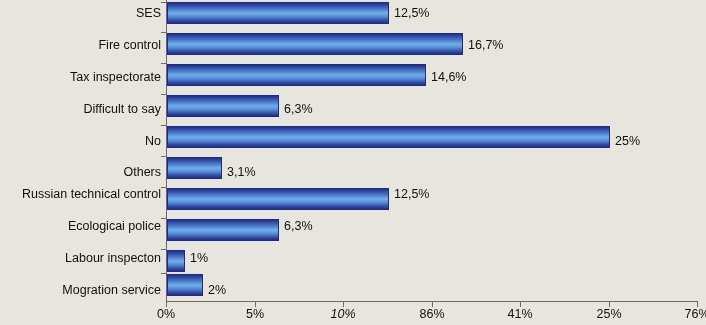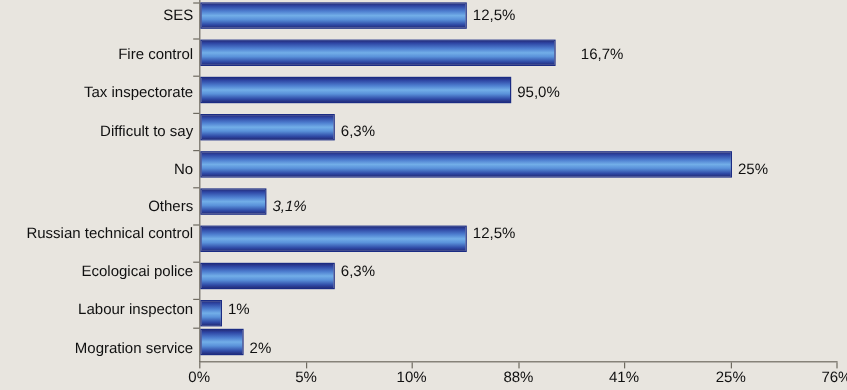--- a/index.html
+++ b/index.html
@@ -117,43 +117,43 @@
     <div class="tick-x" style="left:0px;"></div>
     <div class="tick-x" style="left:89px;"></div>
     <div class="tick-x" style="left:177px;"></div>
     <div class="tick-x" style="left:266px;"></div>
     <div class="tick-x" style="left:354px;"></div>
     <div class="tick-x" style="left:443px;"></div>
     <div class="tick-x" style="left:531px;"></div>
 
     <div class="tick-x-label" style="left:0px;">0%</div>
     <div class="tick-x-label" style="left:89px;">5%</div>
-    <div class="tick-x-label" style="left:177px;">10%</div>
-    <div class="tick-x-label" style="left:266px;">88%</div>
+    <div class="tick-x-label" style="left:177px;font-style:italic;">10%</div>
+    <div class="tick-x-label" style="left:266px;">86%</div>
     <div class="tick-x-label" style="left:354px;">41%</div>
     <div class="tick-x-label" style="left:443px;">25%</div>
     <div class="tick-x-label" style="left:531px;">76%</div>
 
     <div class="bar" style="left:1px;top:2px;width:222px;"></div>
     <div class="bar-value" style="left:228px;top:7px;">12,5%</div>
 
     <div class="bar" style="left:1px;top:33px;width:296px;"></div>
-    <div class="bar-value" style="left:302px;top:39px;margin-left:16px;">16,7%</div>
+    <div class="bar-value" style="left:302px;top:39px;">16,7%</div>
 
     <div class="bar" style="left:1px;top:64px;width:259px;"></div>
-    <div class="bar-value" style="left:265px;top:71px;">95,0%</div>
+    <div class="bar-value" style="left:265px;top:71px;">14,6%</div>
 
     <div class="bar" style="left:1px;top:95px;width:112px;"></div>
     <div class="bar-value" style="left:118px;top:103px;">6,3%</div>
 
     <div class="bar" style="left:1px;top:126px;width:443px;"></div>
     <div class="bar-value" style="left:449px;top:135px;">25%</div>
 
     <div class="bar" style="left:1px;top:157px;width:55px;"></div>
-    <div class="bar-value" style="left:61px;top:166px;font-style:italic;">3,1%</div>
+    <div class="bar-value" style="left:61px;top:166px;">3,1%</div>
 
     <div class="bar" style="left:1px;top:188px;width:222px;"></div>
     <div class="bar-value" style="left:228px;top:188px;">12,5%</div>
 
     <div class="bar" style="left:1px;top:219px;width:112px;"></div>
     <div class="bar-value" style="left:118px;top:220px;">6,3%</div>
 
     <div class="bar" style="left:1px;top:250px;width:18px;"></div>
     <div class="bar-value" style="left:24px;top:252px;">1%</div>
 

